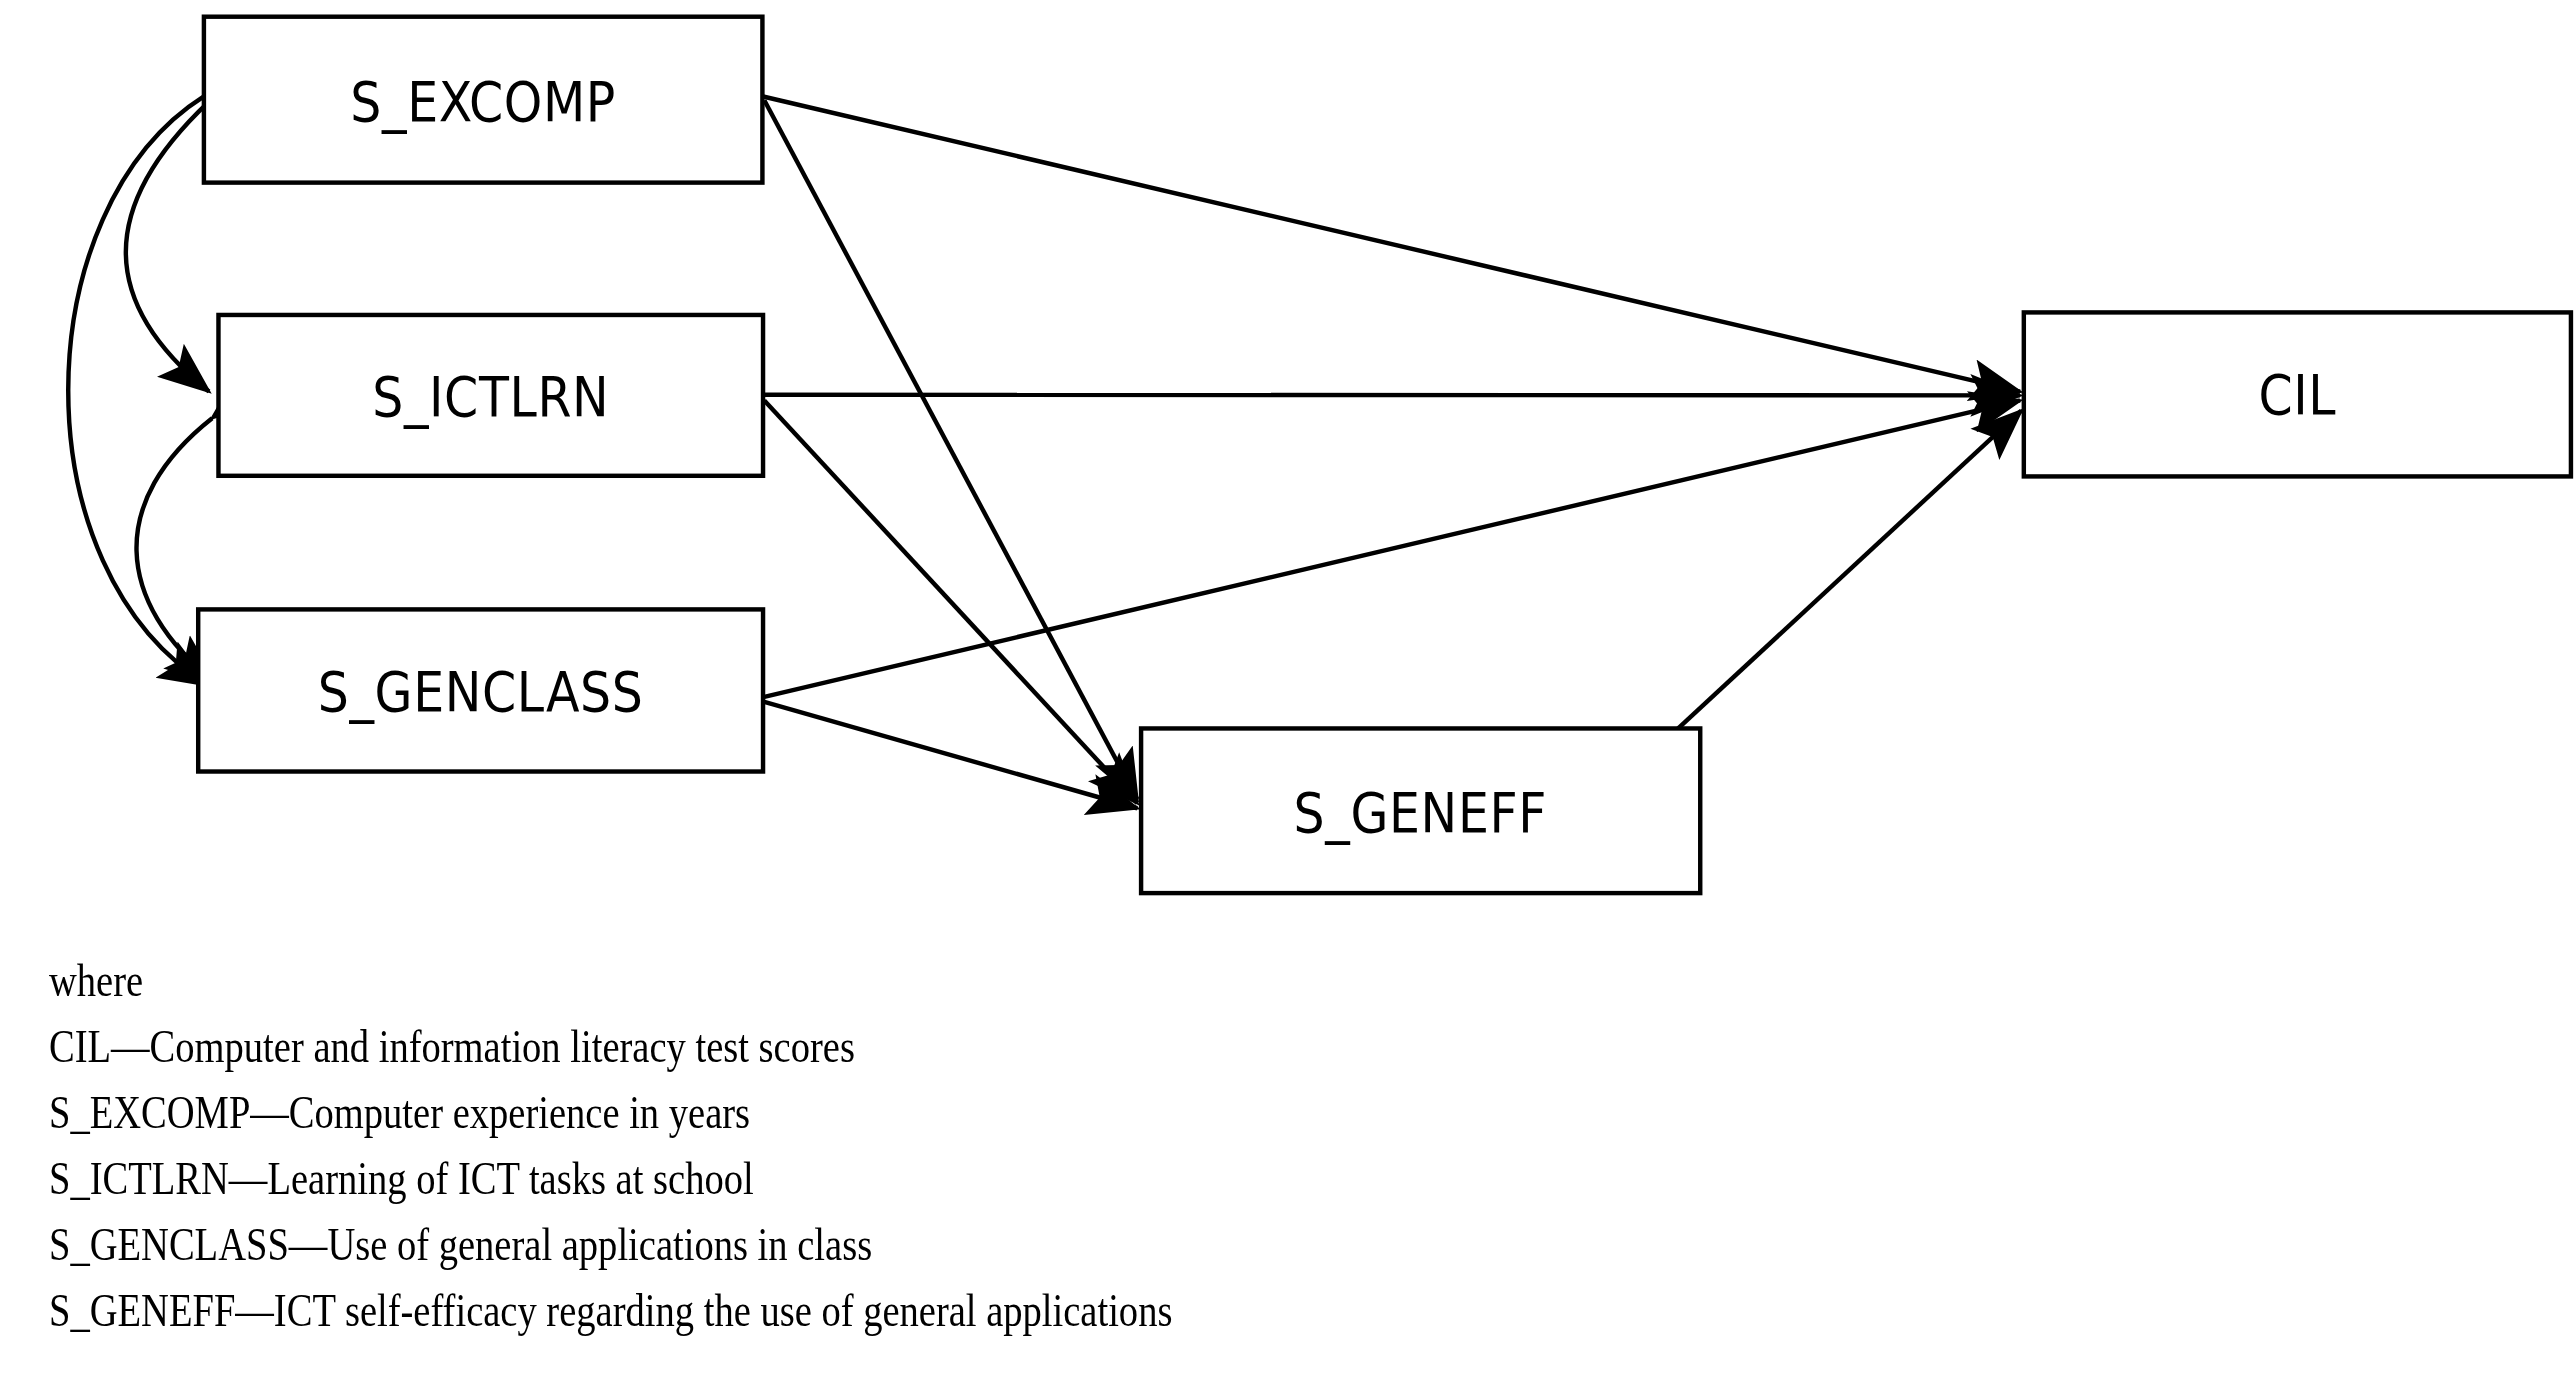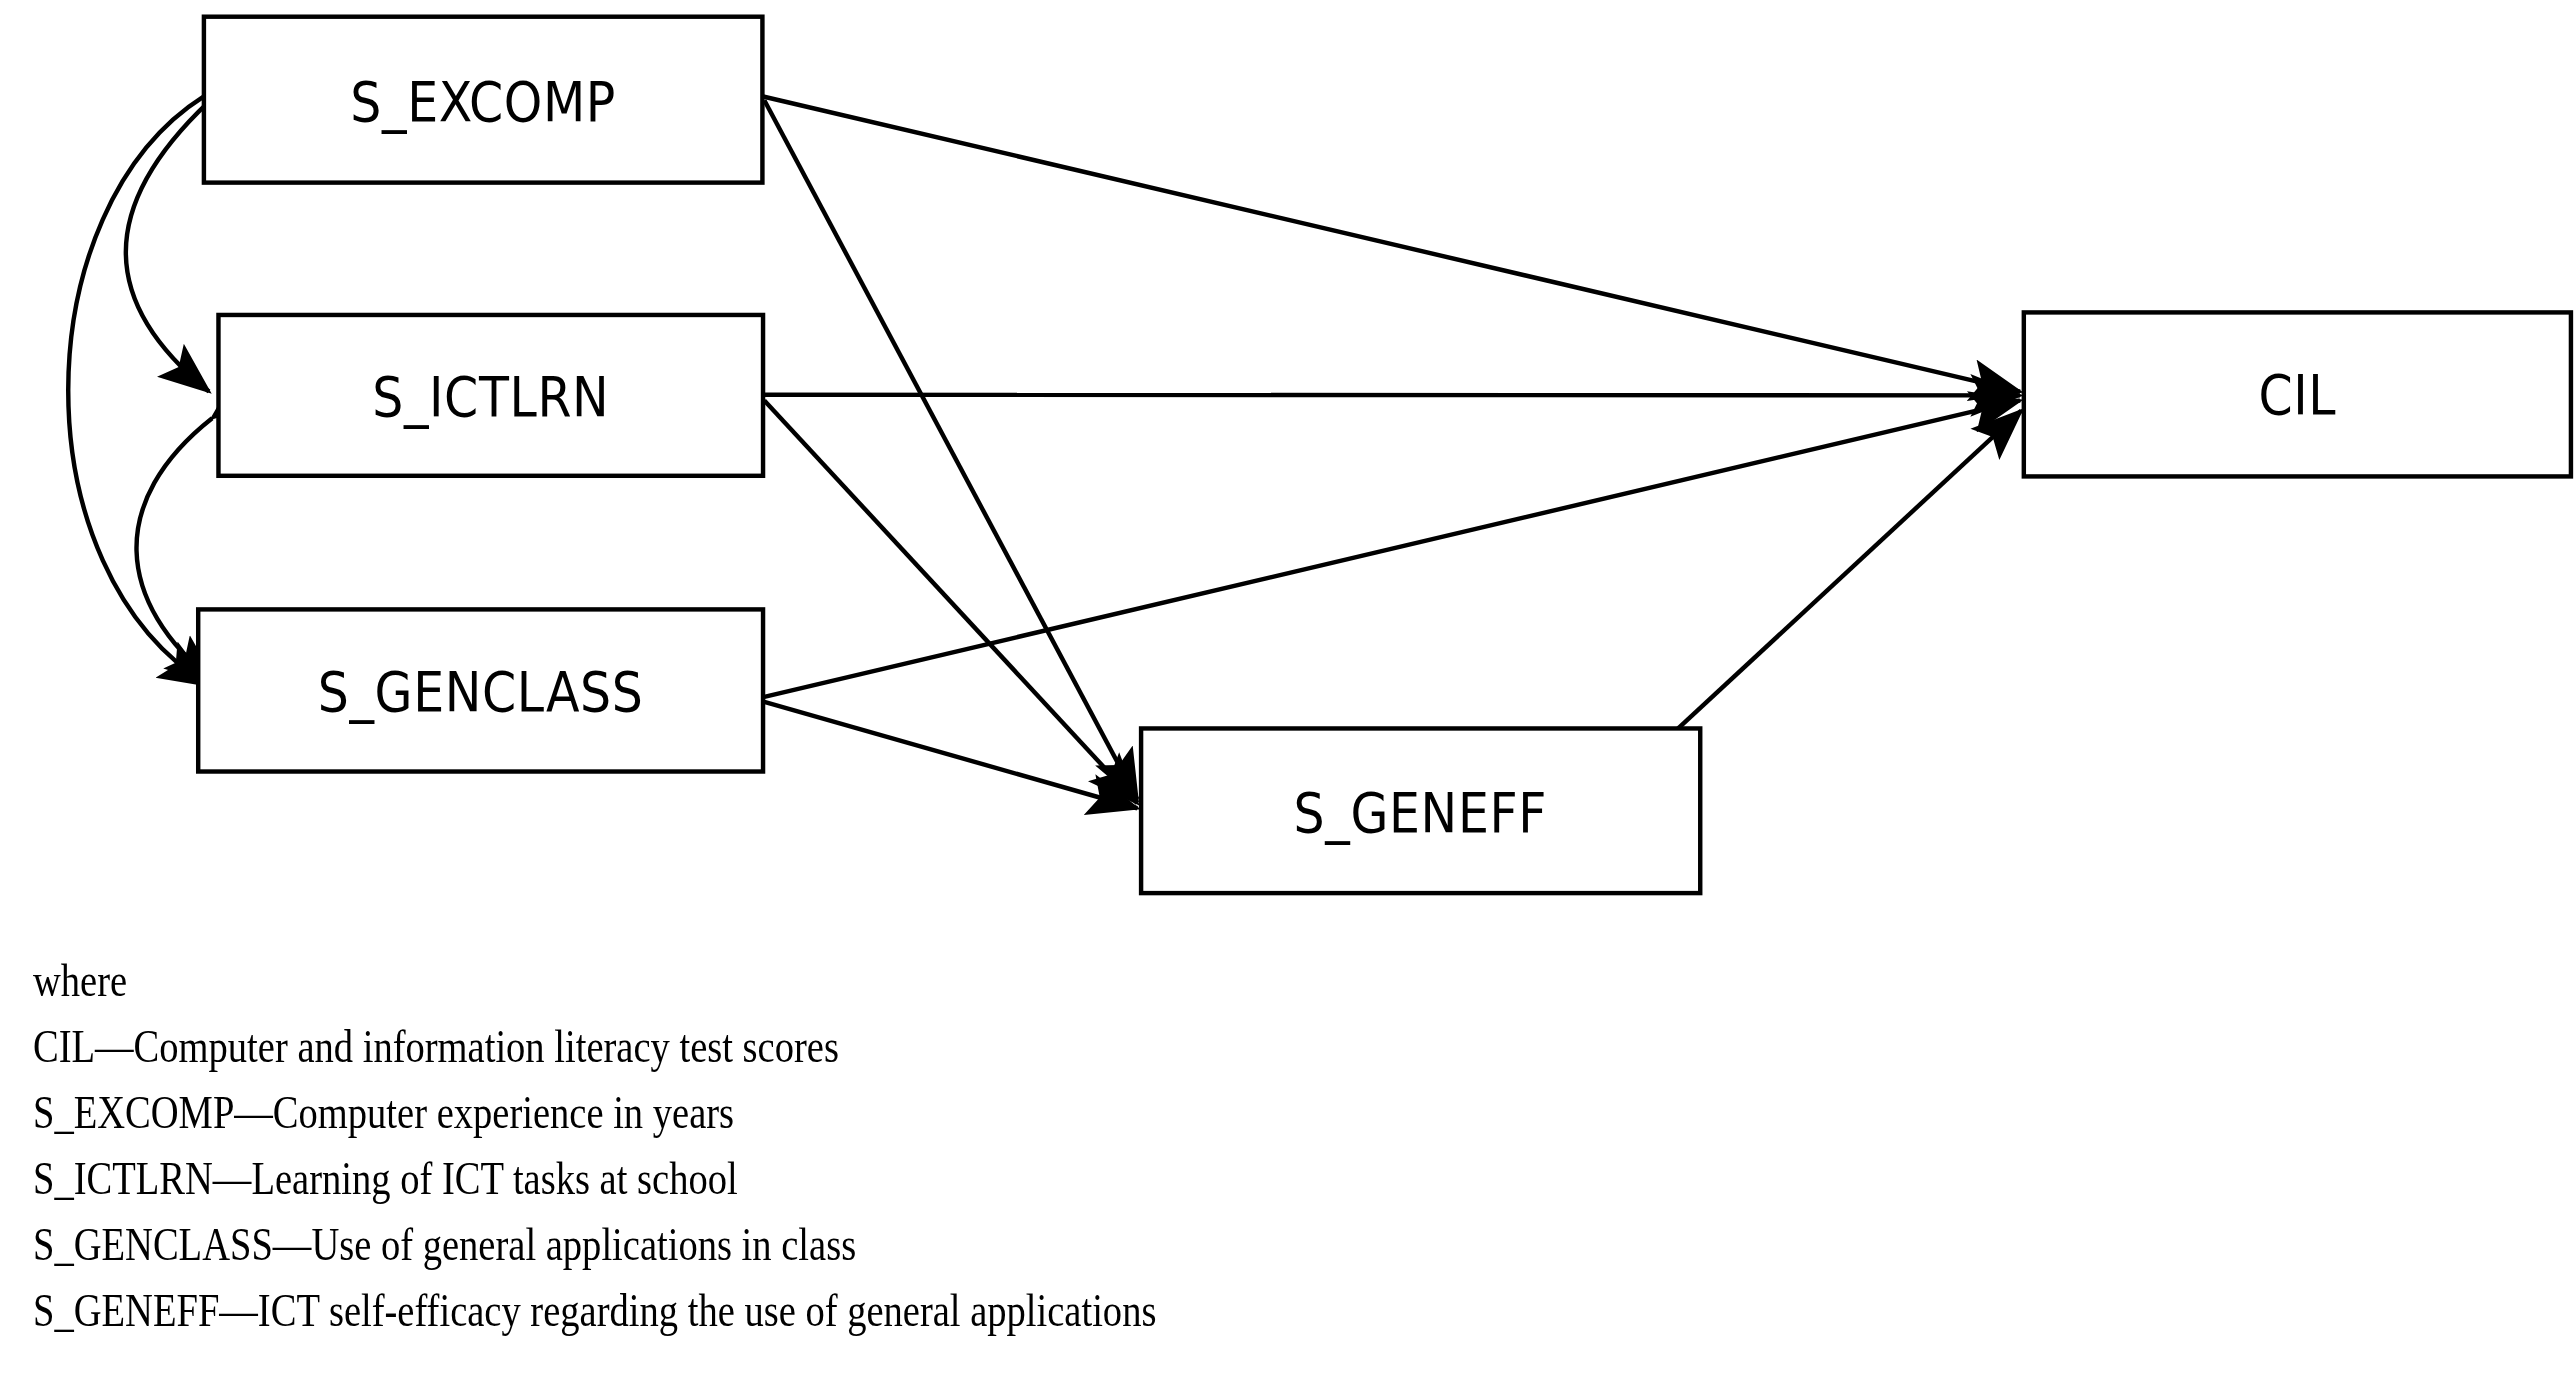--- a/index.html
+++ b/index.html
@@ -45,21 +45,21 @@
     stroke-width: 7;
     fill: none;
   }
   .edge-curve {
     stroke: #000000;
     stroke-width: 7;
     fill: none;
   }
   #legend {
     position: absolute;
-    left: 33px;
+    left: 49px;
     top: 947px;
     width: 2470px;
   }
   .legend-line {
     font-family: "Liberation Serif", "DejaVu Serif", serif;
     font-size: 47px;
     line-height: 66px;
     color: #000000;
     white-space: nowrap;
     font-stretch: condensed;

